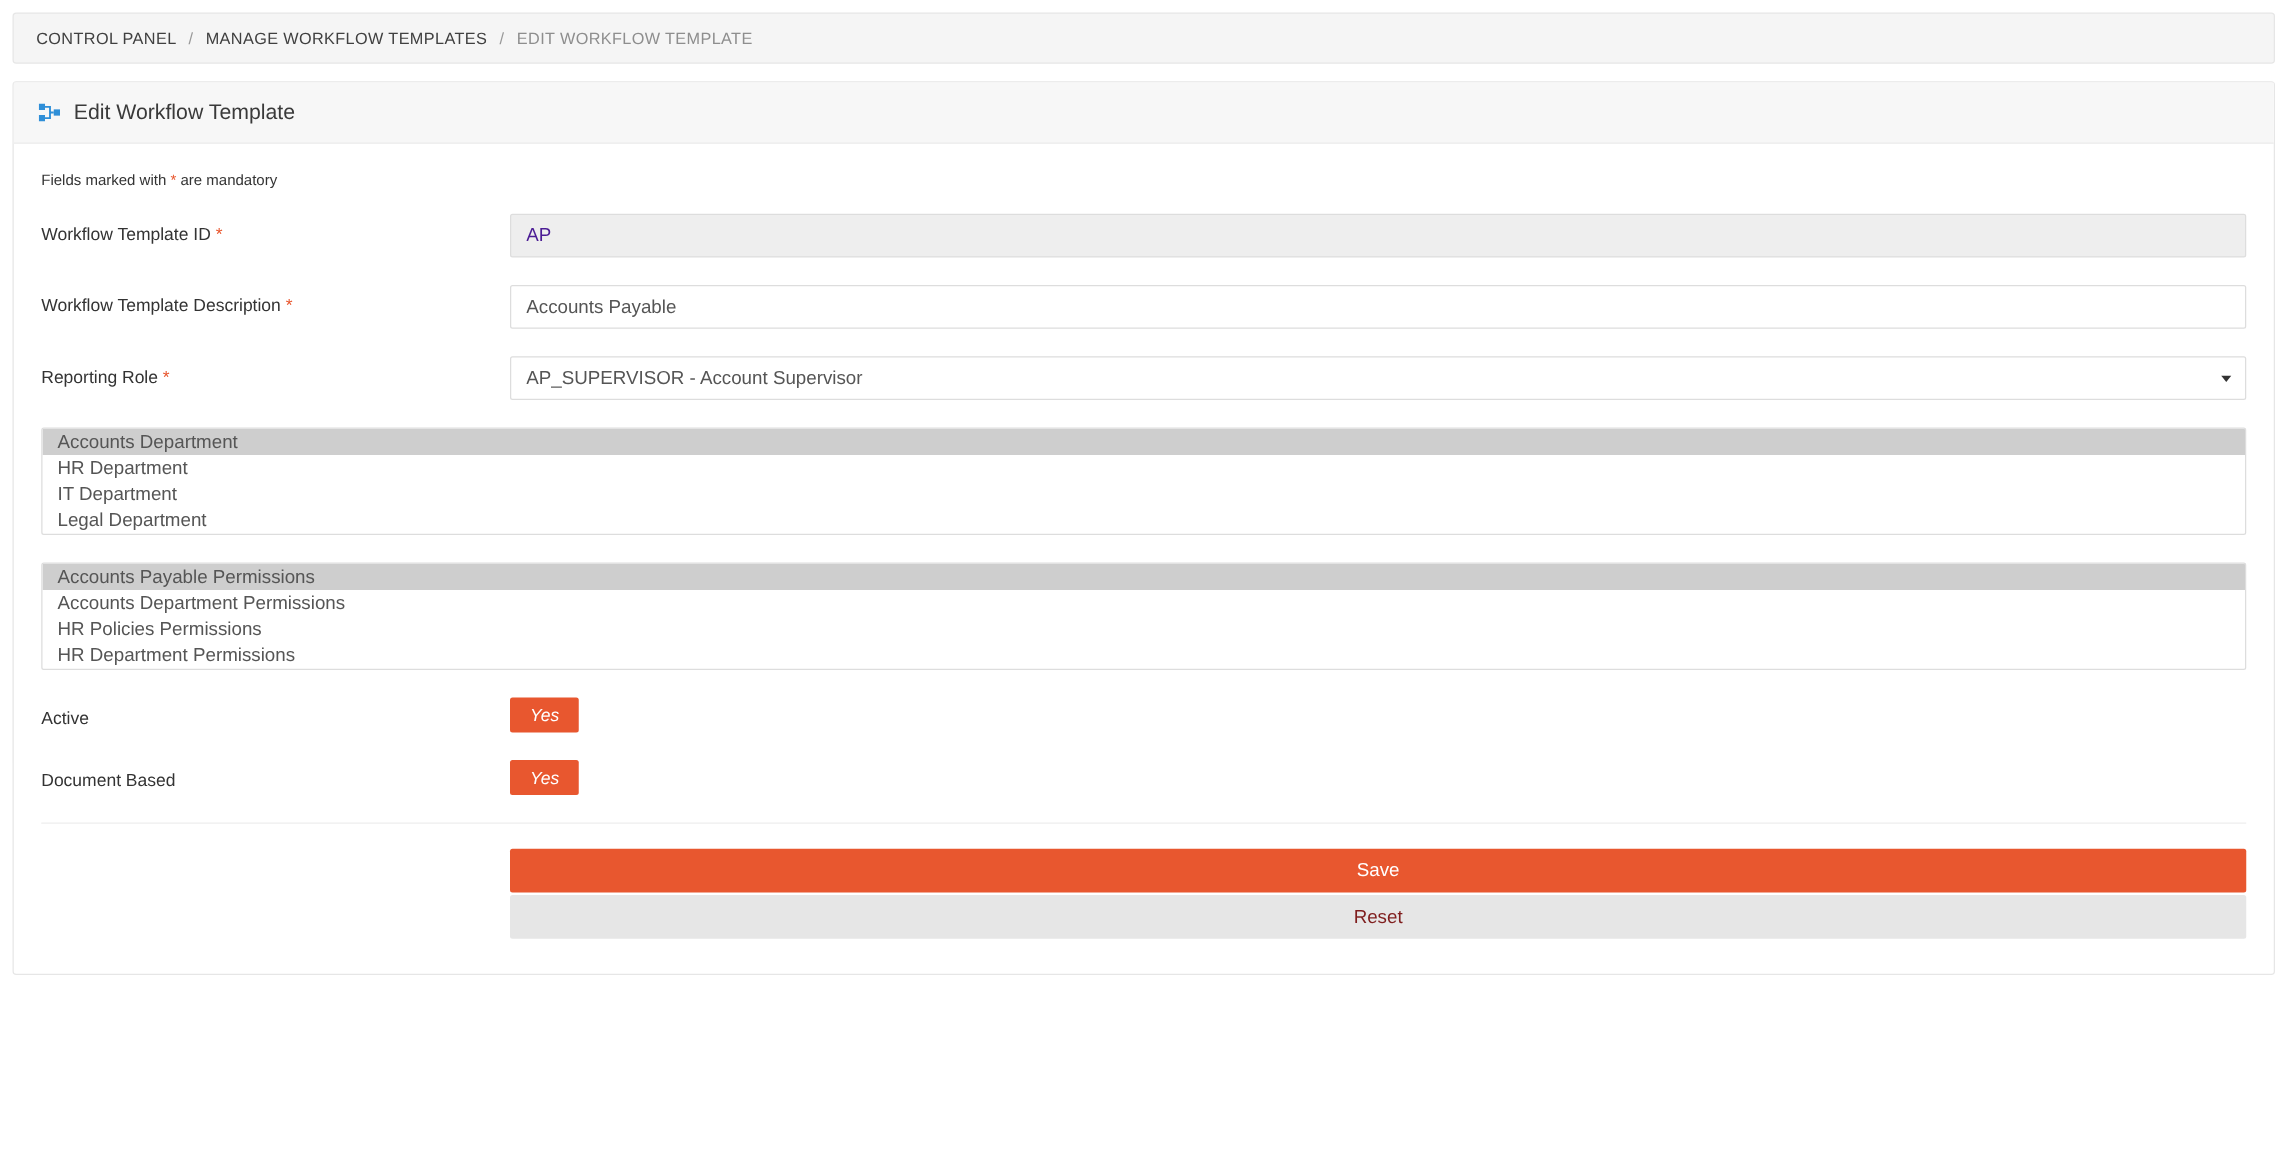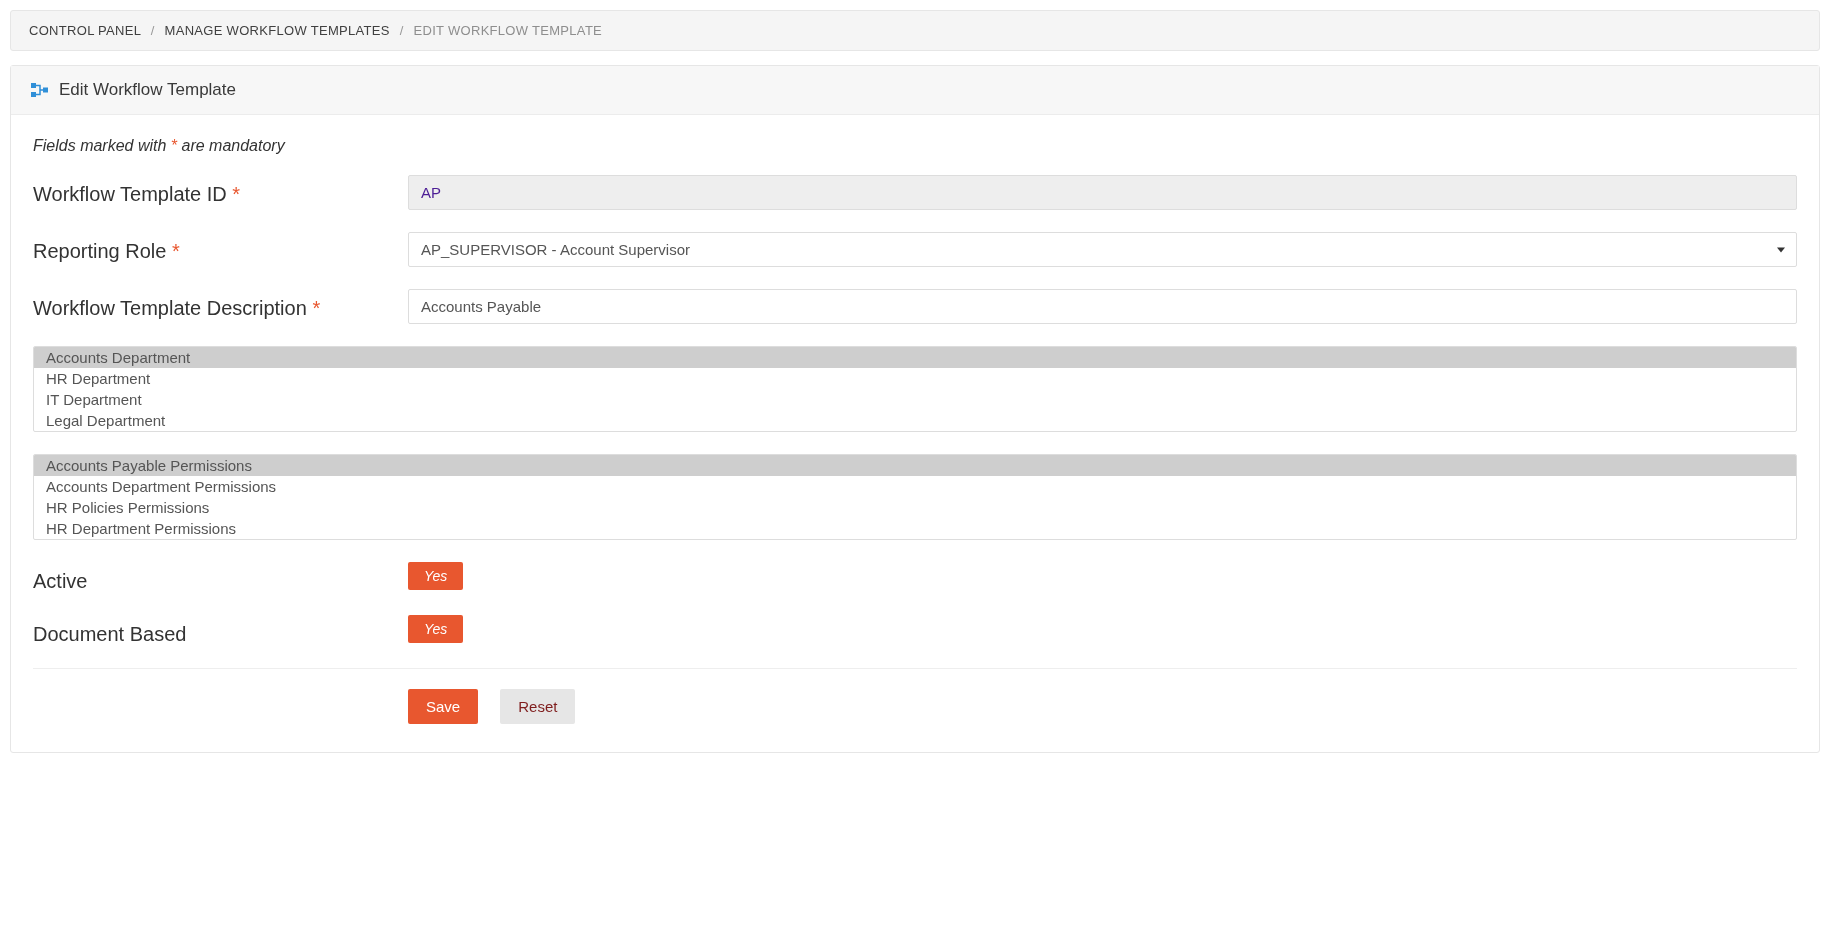--- a/index.html
+++ b/index.html
@@ -35,32 +35,32 @@
     padding: 14px 20px;
     display: flex;
     align-items: center;
     font-size: 17px;
     color: #3a3a3a;
     font-weight: 400;
   }
   .panel-header .icon { margin-right: 10px; display: inline-flex; }
   .panel-body { padding: 22px 22px 28px 22px; }
 
-  .mandatory-note { font-size: 16px; color: #333; margin-bottom: 20px; font-style: italic; }
+  .mandatory-note { font-size: 12px; color: #333; margin-bottom: 20px; }
   .red-star { color: #e8572f; }
 
   .form-row {
     display: flex;
     align-items: flex-start;
     margin-bottom: 22px;
   }
   .form-label {
     width: 375px;
     flex: 0 0 375px;
-    font-size: 20px;
+    font-size: 14px;
     color: #333;
     padding-top: 8px;
   }
   .form-control-wrap { flex: 1; }
 
   .input, .select, .multiselect {
     width: 100%;
     font-family: inherit;
     font-size: 15px;
     color: #555;
@@ -112,21 +112,22 @@
 
   .divider {
     border: none;
     border-top: 1px solid #eee;
     margin: 6px 0 20px 0;
   }
 
   .actions {
     margin-left: 375px;
     display: flex;
-    gap: 22px;
+    gap: 2px;
+    flex-direction: column;
   }
   .btn {
     border: none;
     padding: 9px 18px;
     font-size: 15px;
     border-radius: 2px;
     cursor: pointer;
   }
   .btn-primary { background: #e8572f; color: #fff; }
   .btn-default { background: #e6e6e6; color: #7f1d1d; }
@@ -171,37 +172,37 @@
         <span>Workflow Template ID</span>
         <span class="red-star">*</span>
       </div>
       <div class="form-control-wrap">
         <input class="input" disabled="" value="AP" style="">
       </div>
     </div>
 
     <div class="form-row">
       <div class="form-label">
+        <span>Workflow Template Description</span>
+        <span class="red-star">*</span>
+      </div>
+      <div class="form-control-wrap">
+        <input class="input" value="Accounts Payable" style="">
+      </div>
+    </div>
+
+    <div class="form-row">
+      <div class="form-label">
         <span>Reporting Role</span>
         <span class="red-star">*</span>
       </div>
       <div class="form-control-wrap select-wrap">
         <select class="select">
           <option selected="">AP_SUPERVISOR - Account Supervisor</option>
         </select>
-      </div>
-    </div>
-
-    <div class="form-row">
-      <div class="form-label">
-        <span>Workflow Template Description</span>
-        <span class="red-star">*</span>
-      </div>
-      <div class="form-control-wrap">
-        <input class="input" value="Accounts Payable" style="">
       </div>
     </div>
 
     <div class="form-row">
       <div class="form-control-wrap">
         <select multiple="" size="4" class="multiselect">
           <option selected="">Accounts Department</option>
           <option>HR Department</option>
           <option>IT Department</option>
           <option>Legal Department</option>

